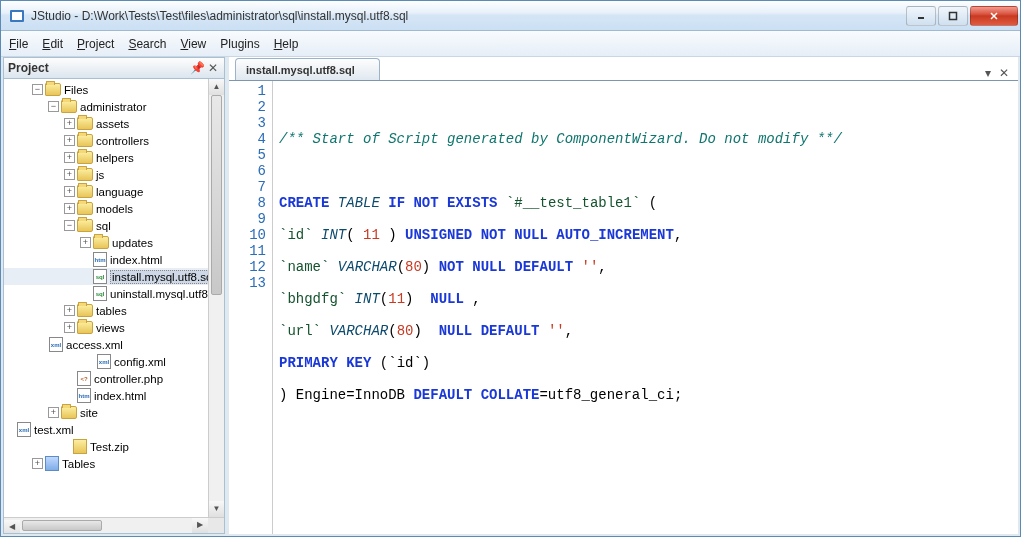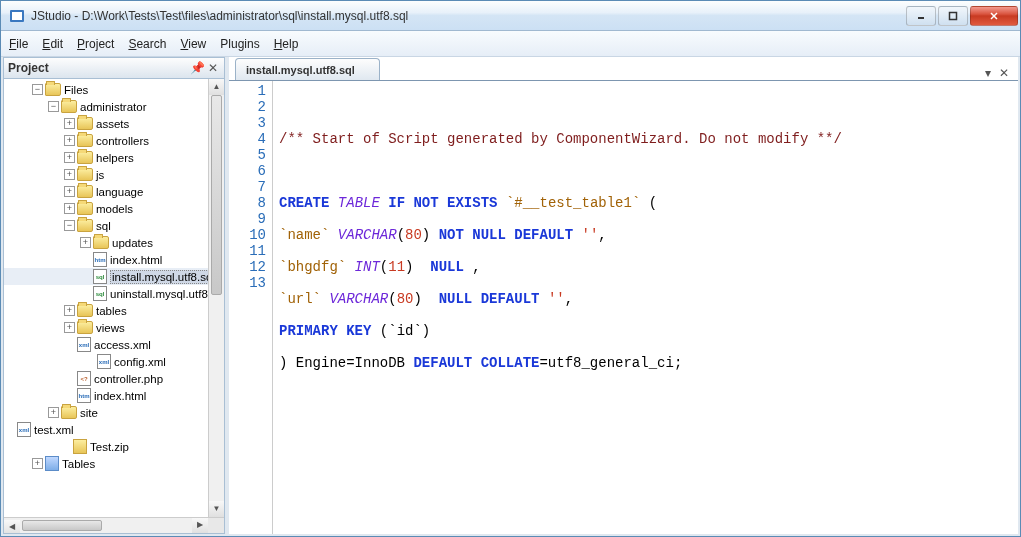--- a/index.html
+++ b/index.html
@@ -56,26 +56,26 @@
 .tabbar { height: 24px; display: flex; align-items: flex-end; padding: 0 6px; background: #fff; border-bottom: 1px solid #7d96b0; }
 .tab { height: 22px; padding: 0 24px 0 10px; background: linear-gradient(to bottom, #fdfdfd, #e0e8f0); border: 1px solid #9bb2c8; border-bottom: none; border-radius: 4px 4px 0 0; display: flex; align-items: center; font-size: 11px; font-weight: bold; color: #333; }
 .tabspacer { flex: 1; }
 .tabctl { width: 16px; text-align: center; color: #555; font-size: 12px; }
 
 .code { flex: 1; display: flex; background: #fff; font-family: Consolas, "Courier New", monospace; font-size: 14px; line-height: 16px; overflow: hidden; }
 .gutter { width: 44px; background: #fff; border-right: 1px solid #ccc; text-align: right; padding: 2px 6px 0 0; color: #2a6db8; }
 .gutter div { height: 16px; }
 .codetext { flex: 1; padding: 2px 0 0 6px; white-space: pre; color: #000; }
 .codetext div { height: 16px; }
-.c-cmt { color: #7f1d1d; }
+.c-cmt { color: #0f766e; font-style: italic; }
 .c-kw { color: #1a38d8; font-weight: bold; }
-.c-kw2 { color: #6d28d9; font-style: italic; }
+.c-kw2 { color: #0c4a6e; font-style: italic; }
 .c-num { color: #c83a22; }
 .c-str { color: #c83a22; }
-.c-id { color: #a16207; }
+.c-id { color: #14532d; }
 </style>
 </head>
 <body>
 
 <div class="window">
 
   <div class="titlebar">
     <svg class="appicon" viewBox="0 0 16 16">
         <rect x="1" y="2" width="14" height="12" fill="#3a78c0" rx="1"></rect>
         <rect x="3" y="4" width="10" height="8" fill="#fff"></rect>
@@ -189,21 +189,21 @@
 <div class="treerow" style="padding-left:60px">
               <span class="exp">+</span>
               <span class="folder"></span>
               <span class="label">tables</span>
             </div>
 <div class="treerow" style="padding-left:60px">
               <span class="exp">+</span>
               <span class="folder"></span>
               <span class="label">views</span>
             </div>
-<div class="treerow" style="padding-left:60px">
+<div class="treerow" style="padding-left:32px">
               <span class="exp blank"></span>
               <span class="fileicon xml"></span>
               <span class="label">access.xml</span>
             </div>
 <div class="treerow" style="padding-left:80px">
               <span class="exp blank"></span>
               <span class="fileicon xml"></span>
               <span class="label">config.xml</span>
             </div>
 <div class="treerow" style="padding-left:60px">
@@ -269,20 +269,21 @@
             <div>10</div>
             <div>11</div>
             <div>12</div>
             <div>13</div>
         </div>
         <div class="codetext">
 <div></div>
 <div><span class="c-cmt">/** Start of Script generated by ComponentWizard. Do not modify **/</span></div>
 <div></div>
 <div><span class="c-kw">CREATE</span><span class="c-kw2"> TABLE</span><span class="c-kw"> IF NOT EXISTS </span><span class="c-id">`#__test_table1`</span><span> (</span></div>
+<div><span class="c-id">`id`</span><span class="c-kw2"> INT</span><span>( </span><span class="c-num">11</span><span> ) </span><span class="c-kw">UNSIGNED NOT NULL AUTO_INCREMENT</span><span>,</span></div>
 <div><span class="c-id">`name`</span><span class="c-kw2"> VARCHAR</span><span>(</span><span class="c-num">80</span><span>)</span><span class="c-kw"> NOT NULL DEFAULT </span><span class="c-str">''</span><span>,</span></div>
 <div><span class="c-id">`bhgdfg`</span><span class="c-kw2"> INT</span><span>(</span><span class="c-num">11</span><span>)</span><span class="c-kw">  NULL </span><span>,</span></div>
 <div><span class="c-id">`url`</span><span class="c-kw2"> VARCHAR</span><span>(</span><span class="c-num">80</span><span>)</span><span class="c-kw">  NULL DEFAULT </span><span class="c-str">''</span><span>,</span></div>
 <div><span class="c-kw">PRIMARY KEY</span><span> (`id`)</span></div>
 <div><span>) Engine=InnoDB </span><span class="c-kw">DEFAULT COLLATE</span><span>=utf8_general_ci;</span></div>
 <div></div>
 <div></div>
         </div>
       </div>
     </div>

